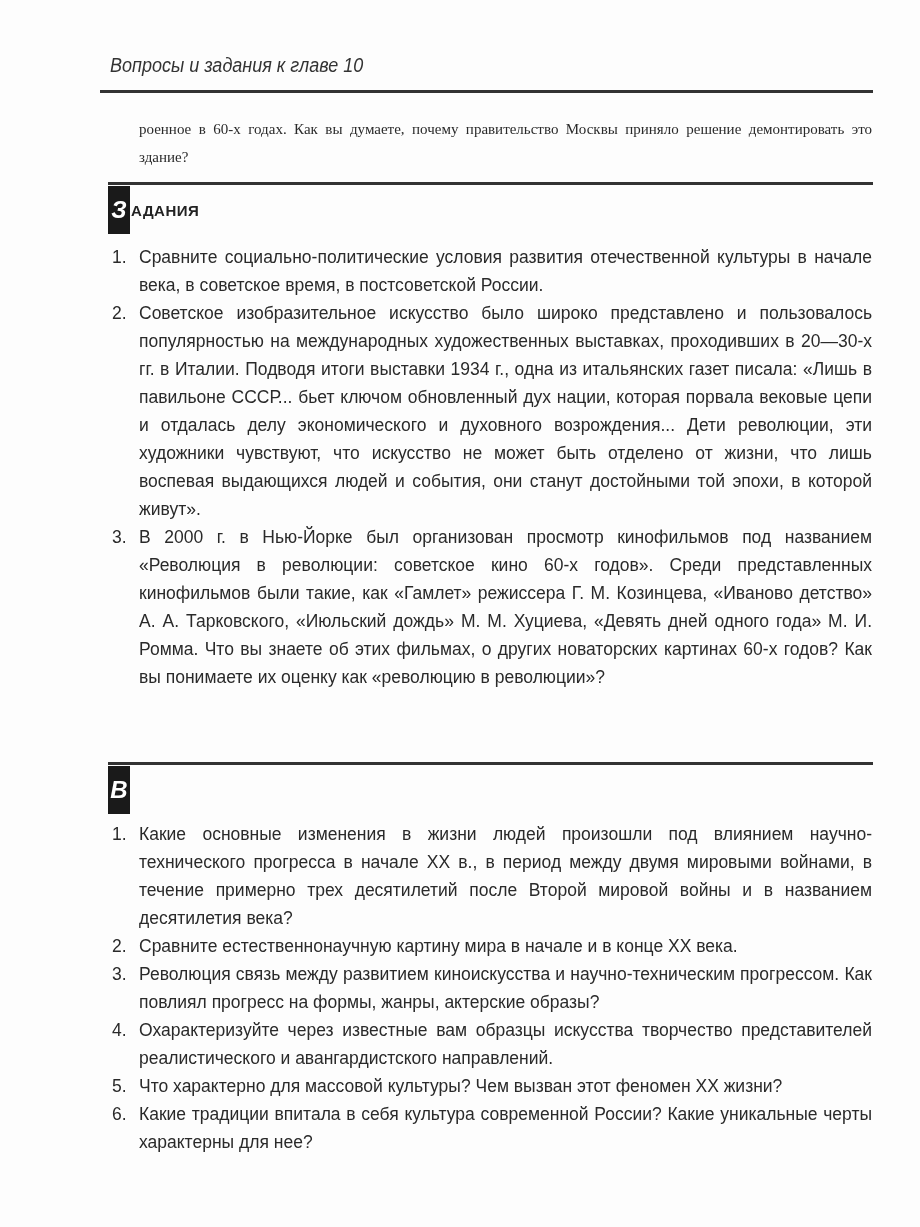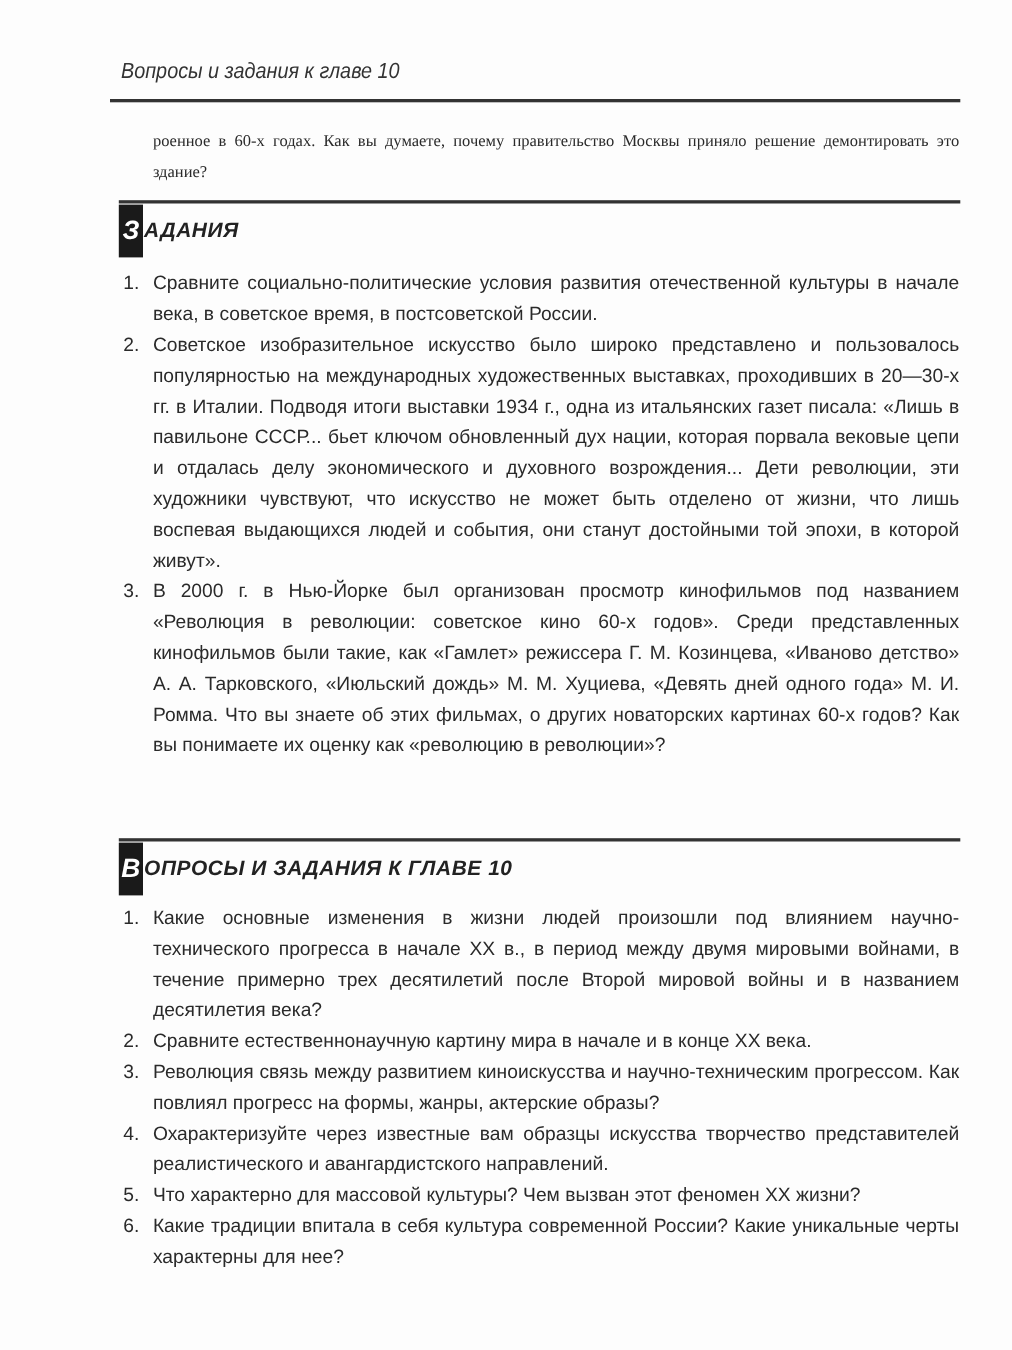--- a/index.html
+++ b/index.html
@@ -23,21 +23,21 @@
     position: absolute; left: 108px; width: 765px; height: 0; border-top: 3px solid #333;
   }
   .section-head {
     position: absolute; left: 108px; height: 48px; display: flex; align-items: center;
   }
   .cap-box {
     width: 22px; height: 48px; background: #1a1a1a; color: #fff; display: flex; align-items: center;
     justify-content: center; font-weight: bold; font-style: italic; font-size: 24px;
   }
   .section-title {
-    font-weight: bold; font-style: italic; font-size: 19px; letter-spacing: 0.5px; color: #222;
+    font-weight: bold; font-size: 15px; letter-spacing: 0.5px; color: #222;
     margin-left: 1px; text-transform: uppercase;
   }
   ol.list {
     position: absolute; left: 112px; width: 760px; margin: 0; padding: 0; list-style: none;
     font-size: 17.5px; line-height: 28px;
   }
   ol.list li { position: relative; padding-left: 27px; text-align: justify; }
   ol.list li .num { position: absolute; left: 0; top: 0; }
   ol.list li .para { display: block; }
 </style>
@@ -66,21 +66,20 @@
   </li>
   <li>
     <span class="num">3.</span>
     <span class="para">В 2000 г. в Нью-Йорке был организован просмотр кинофильмов под названием «Революция в революции: советское кино 60-х годов». Среди представленных кинофильмов были такие, как «Гамлет» режиссера Г. М. Козинцева, «Иваново детство» А. А. Тарковского, «Июльский дождь» М. М. Хуциева, «Девять дней одного года» М. И. Ромма. Что вы знаете об этих фильмах, о других новаторских картинах 60-х годов? Как вы понимаете их оценку как «революцию в революции»?</span>
   </li>
 </ol>
 
 <div class="section-rule" style="top:762px;"></div>
 <div class="section-head" style="top:766px;">
   <div class="cap-box">В</div>
-  <div class="section-title">опросы и задания к главе 10</div>
 </div>
 
 <ol class="list" style="top:820px;">
   <li>
     <span class="num">1.</span>
     <span class="para">Какие основные изменения в жизни людей произошли под влиянием научно-технического прогресса в начале XX в., в период между двумя мировыми войнами, в течение примерно трех десятилетий после Второй мировой войны и в названием десятилетия века?</span>
   </li>
   <li>
     <span class="num">2.</span>
     <span class="para">Сравните естественнонаучную картину мира в начале и в конце XX века.</span>

